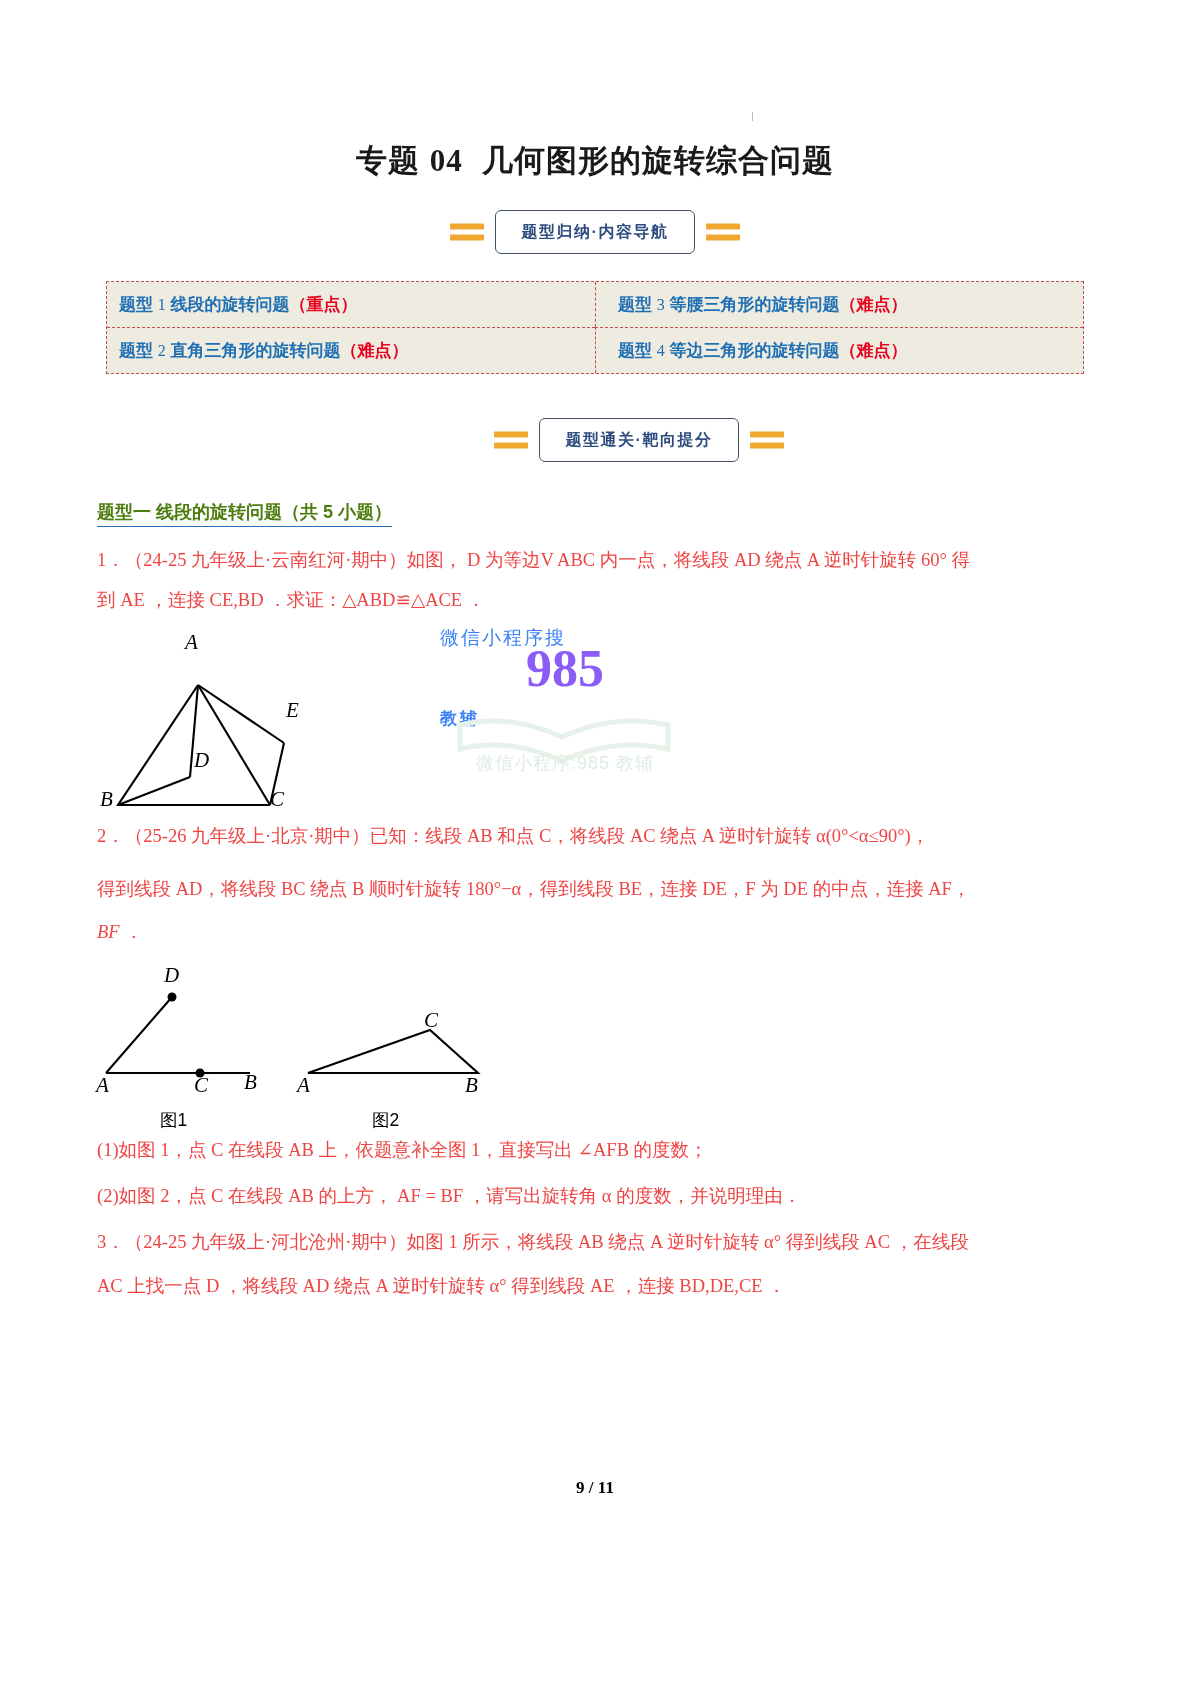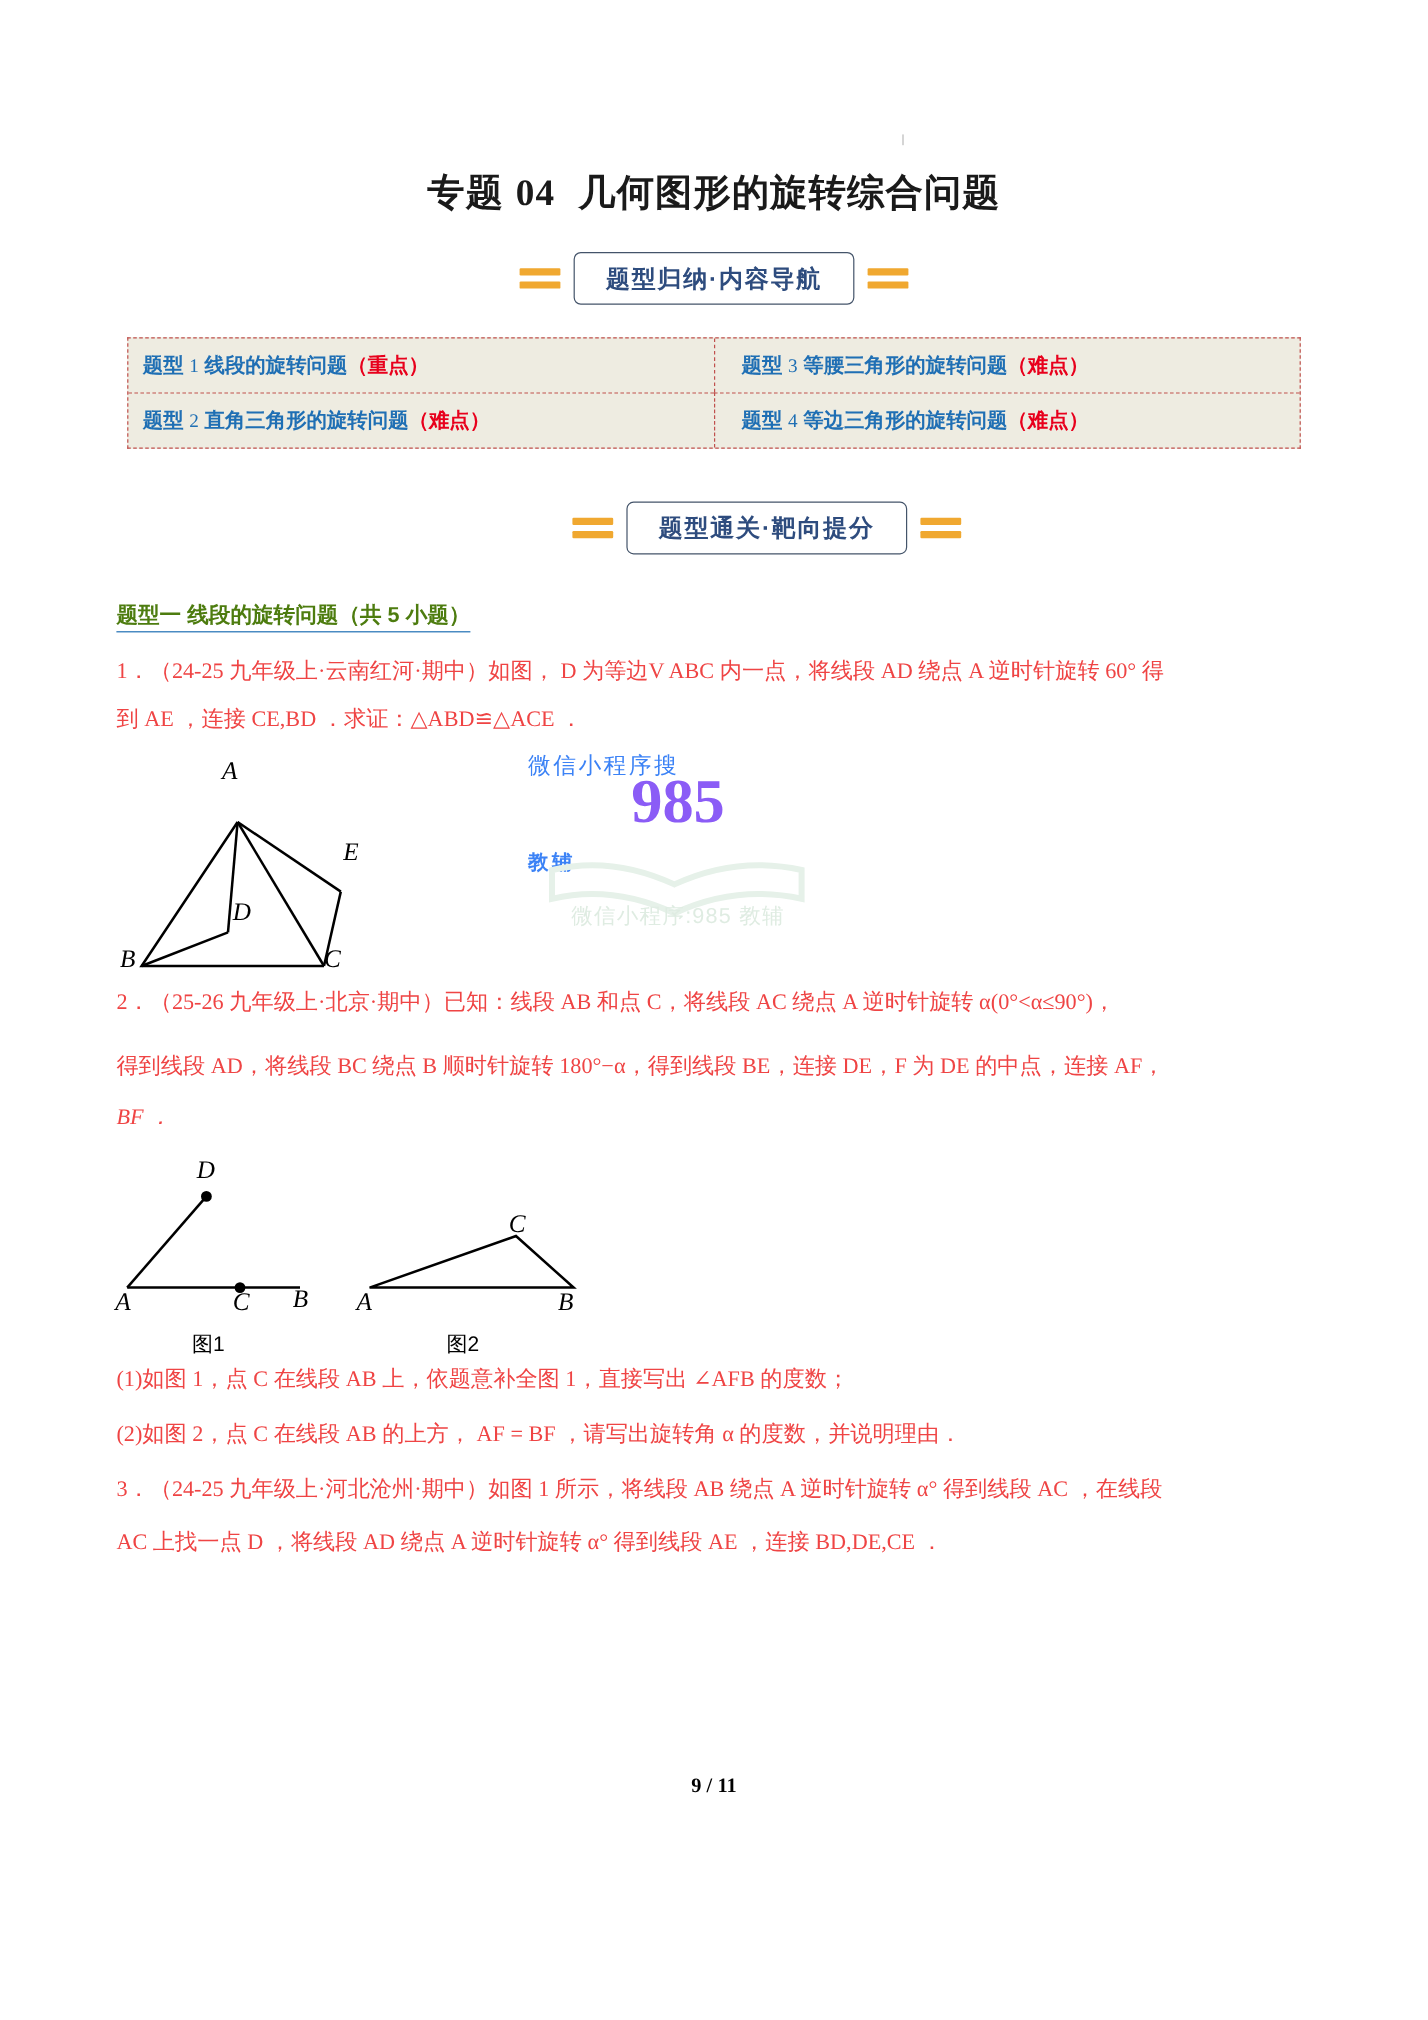--- a/index.html
+++ b/index.html
@@ -33,21 +33,21 @@
     border:1.6px solid #44546a;
     border-radius:6px;
     background:#fff;
     height:44px;
     display:flex;align-items:center;justify-content:center;
     padding:0 26px;
     box-sizing:border-box;
   }
   .banner-text{
     font-family:"Liberation Sans","DejaVu Sans",sans-serif;
-    font-weight:bold;font-size:20px;letter-spacing:1.5px;
+    font-weight:bold;font-size:16px;letter-spacing:1.5px;
     color:#2e4c7e;
     white-space:nowrap;
     text-align:center;
   }
   .eq-mark{
     position:absolute;top:50%;transform:translateY(-50%);
     width:34px;
   }
   .eq-mark i{
     display:block;height:6px;background:#f0a830;margin:5px 0;border-radius:1px;

